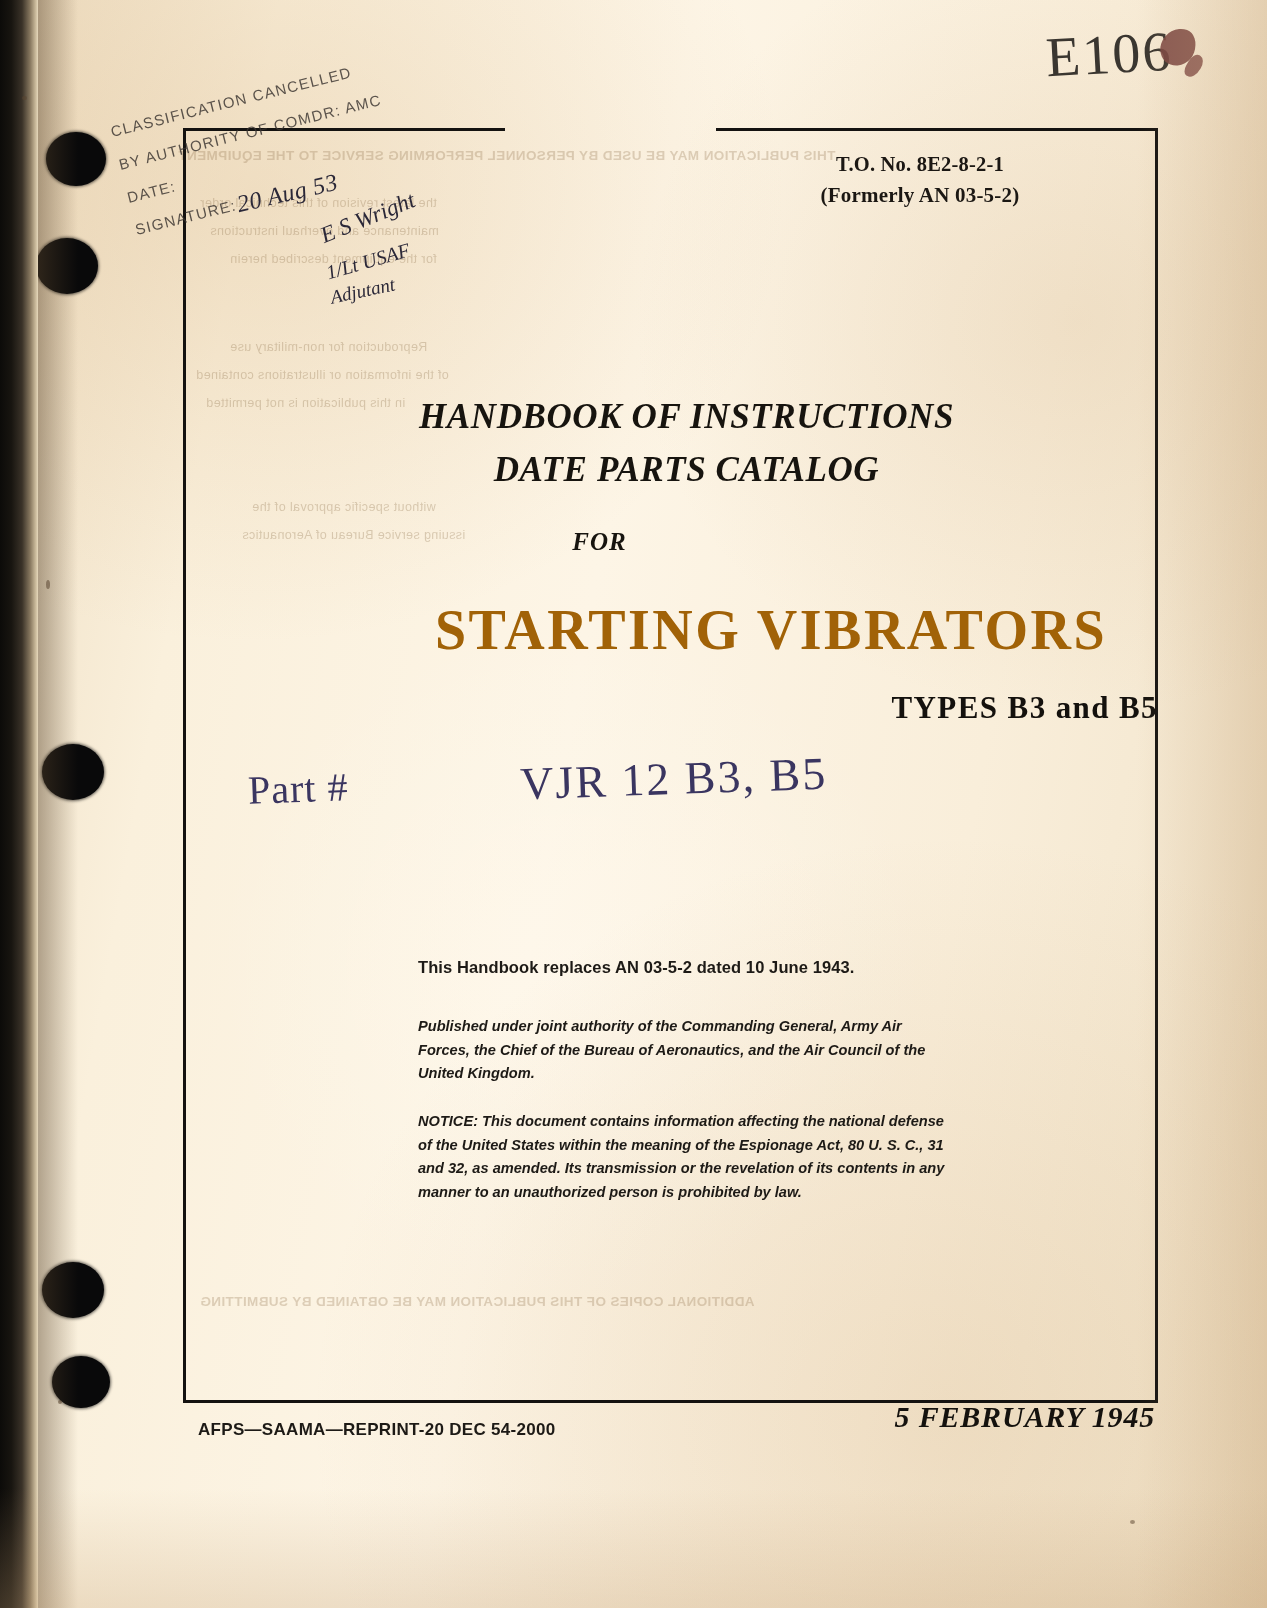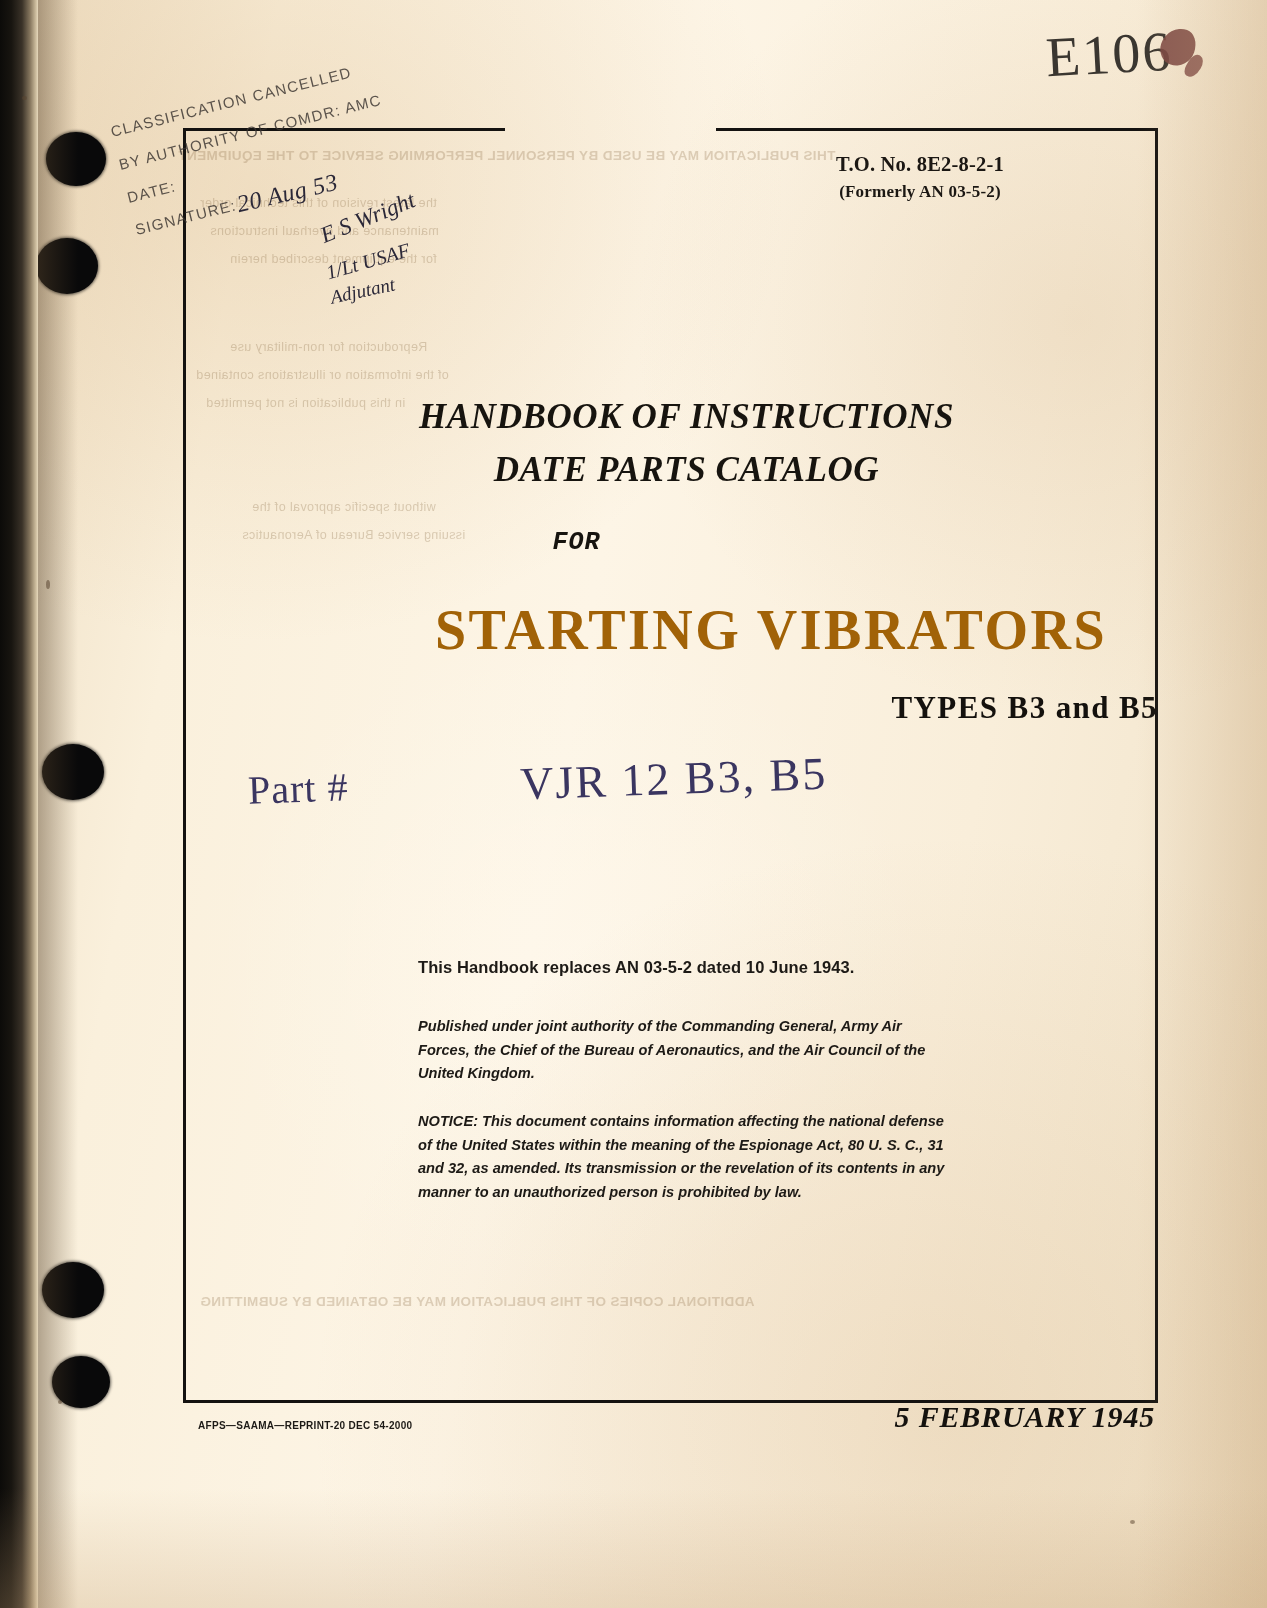--- a/index.html
+++ b/index.html
@@ -74,21 +74,21 @@
     top: 150px;
     width: 440px;
     text-align: center;
     font-family: "Liberation Serif", serif;
     font-weight: bold;
     font-size: 20.5px;
     color: #1b1713;
     line-height: 1.45;
     letter-spacing: 0.2px;
   }
-  .to-block .line2 { font-size: 17px; }
+  .to-block .line2 { font-size: 21px; }
 
   
   .ghost {
     position: absolute;
     color: rgba(150,120,85,0.33);
     font-family: "Liberation Sans", sans-serif;
     font-size: 12.5px;
     letter-spacing: 0.4px;
     transform: scaleX(-1);
     white-space: nowrap;
@@ -111,26 +111,27 @@
     line-height: 1.52;
     letter-spacing: 0.6px;
     margin-left: 16px;
   }
   .for-word {
     position: absolute;
     left: 183px;
     top: 528px;
     width: 787px;
     text-align: center;
-    font-family: Liberation Mono, monospace;
+    font-family: Liberation Serif, serif;
     font-style: italic;
     font-weight: bold;
     font-size: 25px;
     color: #17140f;
     letter-spacing: 1px;
+    padding-left: 23px;
   }
   .title-big {
     position: absolute;
     left: 183px;
     top: 598px;
     width: 1176px;
     text-align: center;
     font-family: "Liberation Serif", serif;
     font-weight: bold;
     font-size: 56px;
@@ -179,21 +180,21 @@
     line-height: 1.62;
   }
 
   
   .footer-left {
     position: absolute;
     left: 198px;
     top: 1420px;
     font-family: "Liberation Sans", sans-serif;
     font-weight: bold;
-    font-size: 10px;
+    font-size: 17px;
     letter-spacing: 0.3px;
     color: #1d1a16;
   }
   .footer-date {
     position: absolute;
     right: 112px;
     top: 1400px;
     font-family: "Liberation Serif", serif;
     font-style: italic;
     font-weight: bold;

